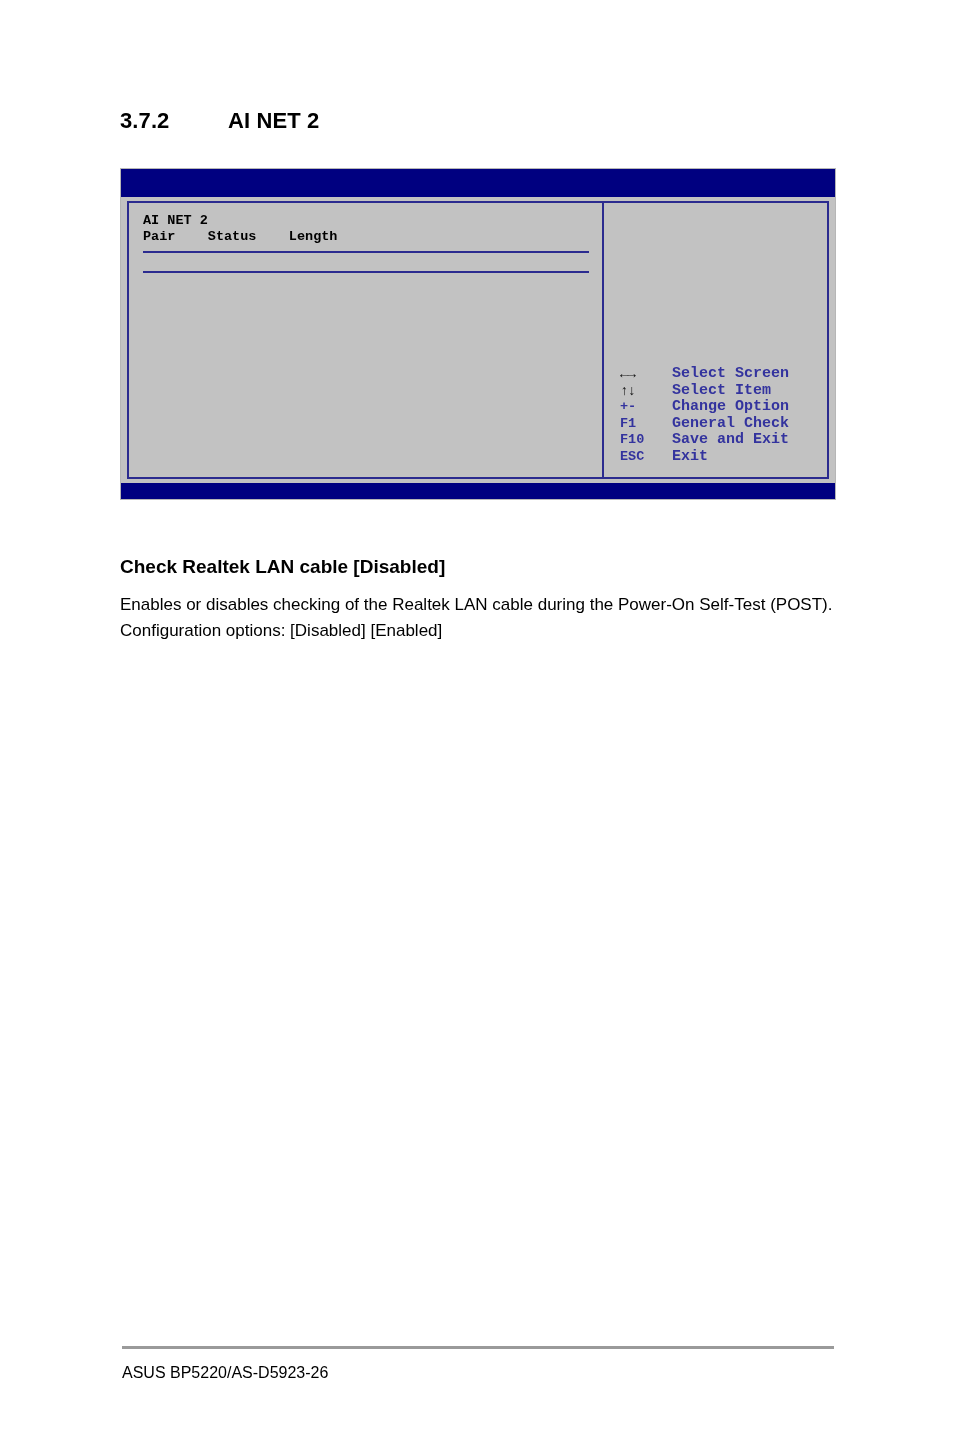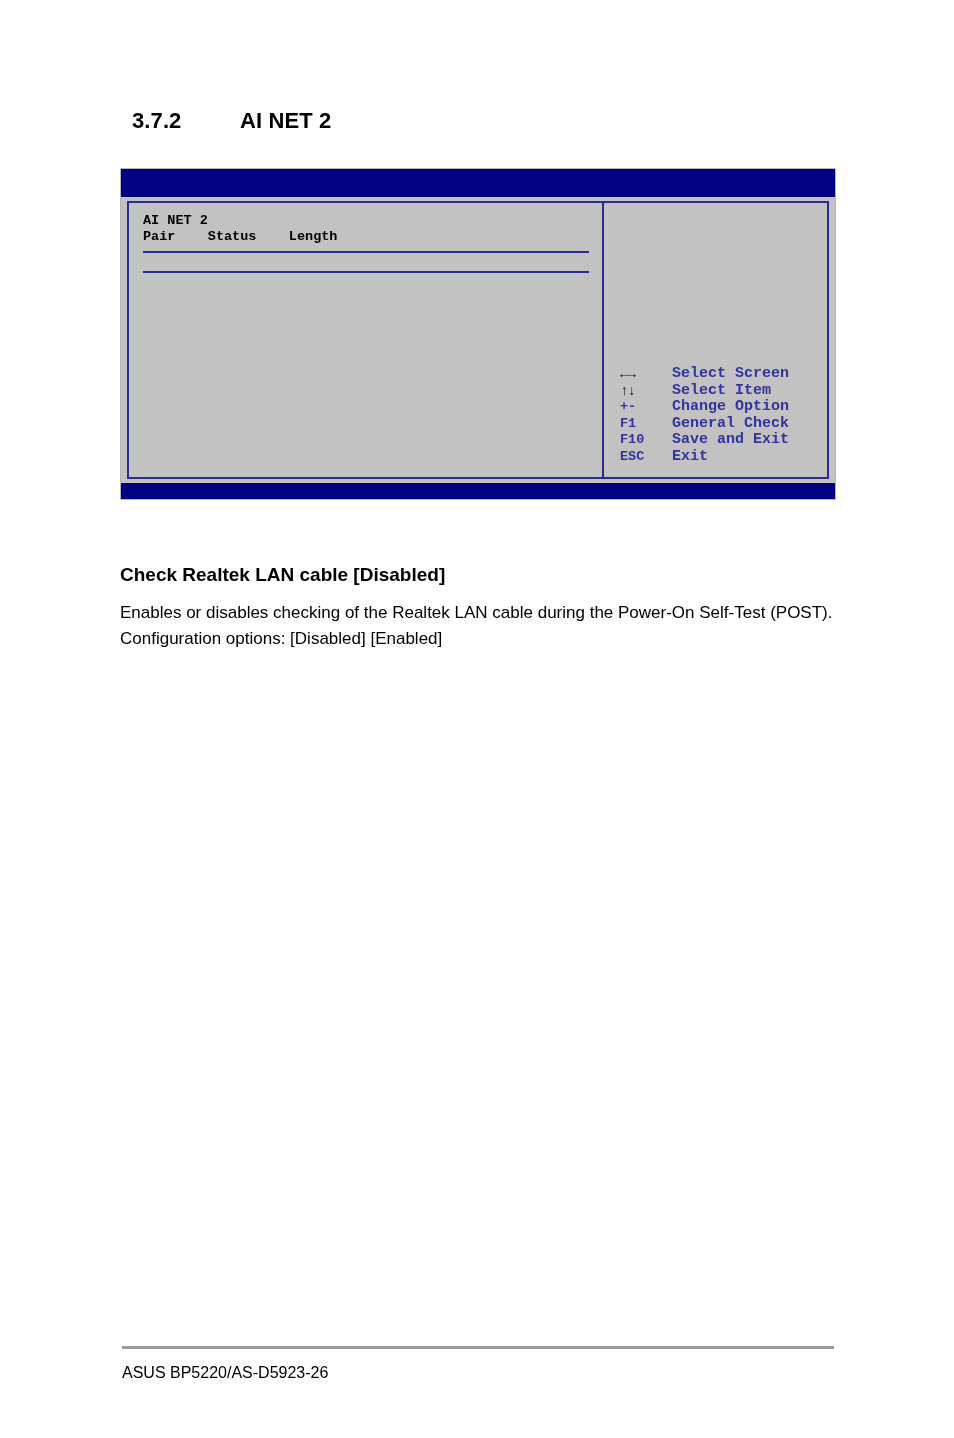--- a/index.html
+++ b/index.html
@@ -23,21 +23,20 @@
     top: 108px;
     width: 700px;
     font-size: 22px;
     font-weight: bold;
     letter-spacing: 0.1px;
     display: flex;
   }
   .section-heading .num {
     width: 108px;
     flex: 0 0 108px;
-    margin-left: 12px;
   }
   .section-heading .ttl {
     flex: 1 1 auto;
   }
 
   
   .bios-window {
     position: absolute;
     left: 120px;
     top: 168px;
@@ -164,21 +163,21 @@
   }
 
   
   .prose {
     position: absolute;
     left: 120px;
     top: 556px;
     width: 720px;
   }
   .prose h3 {
-    margin: 8px 0 14px 0;
+    margin: 0 0 14px 0;
     font-size: 19px;
     font-weight: bold;
   }
   .prose p {
     margin: 0;
     font-size: 17px;
     line-height: 26px;
   }
 
   

